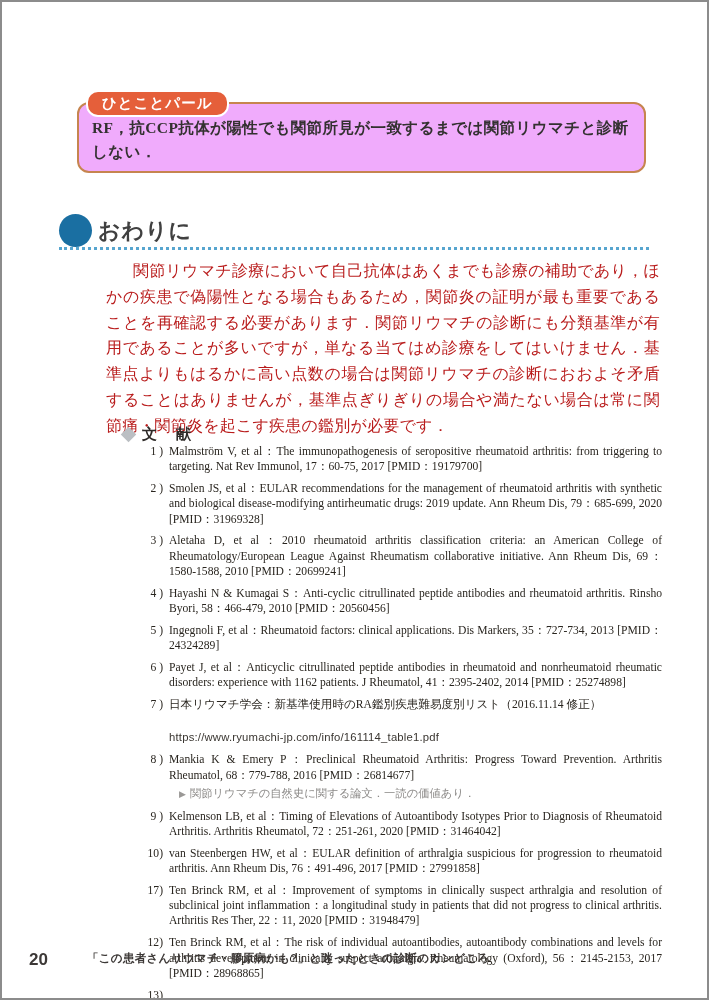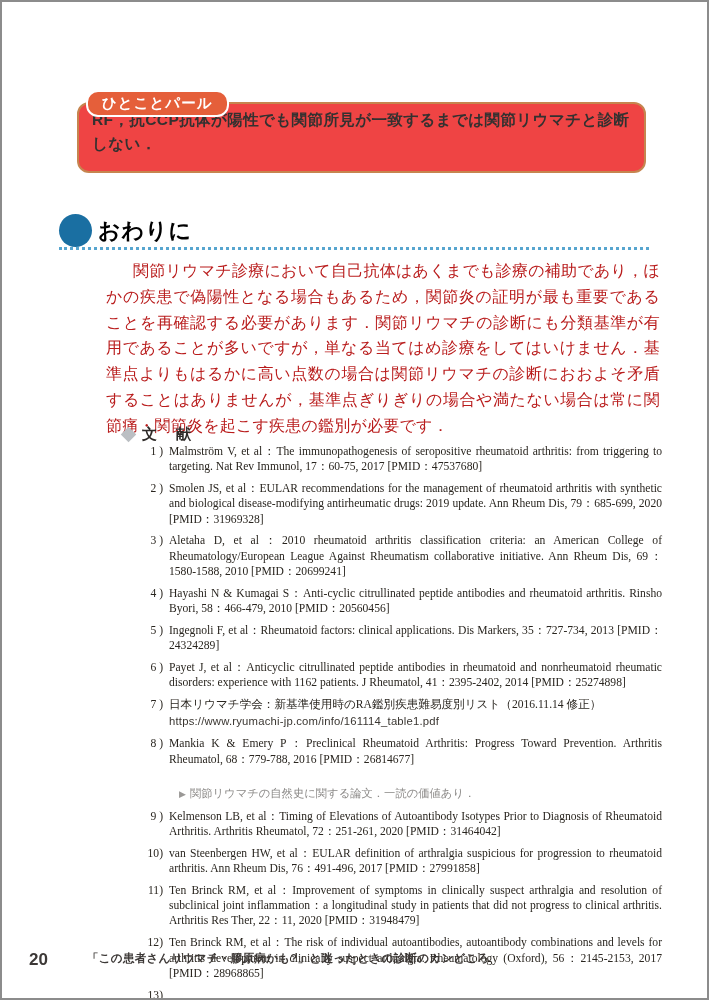--- a/index.html
+++ b/index.html
@@ -15,39 +15,39 @@
     color: #2b2826;
   }
 
   
   .pearl-box {
     position: absolute;
     left: 75px; top: 100px;
     width: 569px; height: 71px;
     border: 2.5px solid #c6854f;
     border-radius: 12px;
-    background: #ef4444;
+    background: #f0abfc;
   }
   .pearl-tab {
     position: absolute;
     top: -14px; left: 7px;
     background: #e55f3a;
     color: #ffffff;
     border: 2px solid #ffffff;
     border-radius: 12px;
     padding: 2px 14px 3px 14px;
     font-family: "Liberation Sans", "DejaVu Sans", sans-serif;
     font-weight: bold;
     font-size: 14.5px;
     letter-spacing: 1px;
     line-height: 18px;
   }
   .pearl-text {
-    padding: 4px 14px 0 13px;
-    font-family: Liberation Sans, sans-serif;
+    padding: 12px 14px 0 13px;
+    font-family: Liberation Serif, serif;
     font-weight: bold;
     font-size: 15.5px;
     line-height: 24px;
     color: #333130;
     letter-spacing: 0.4px;
   }
 
   
   .section-heading {
     position: absolute;
@@ -63,21 +63,21 @@
     border-radius: 50%;
     background: #1a6fa2;
   }
   .heading-title {
     position: absolute;
     left: 39px; top: 3px;
     font-family: "Liberation Sans", "DejaVu Sans", sans-serif;
     font-weight: bold;
     font-size: 22px;
     letter-spacing: 1px;
-    color: #000000;
+    color: #404040;
   }
 
   
   .body-paragraph {
     position: absolute;
     left: 104px; top: 256px;
     width: 554px;
     font-size: 16px;
     line-height: 25.8px;
     text-align: justify;
@@ -124,26 +124,26 @@
   .ref-num {
     position: absolute;
     left: 13px; top: 0;
     width: 28px;
     text-align: right;
     white-space: pre;
   }
   .ref-url {
     font-family: "Liberation Sans", "DejaVu Sans", sans-serif;
     font-size: 11.3px;
-    margin-top: 2px;
+    margin-top: 18px;
     color: #3a3631;
     letter-spacing: 0.2px;
   }
   .ref-note {
-    margin-top: 19px;
+    margin-top: 3px;
     padding-left: 10px;
     color: #8a8886;
     font-size: 11.3px;
   }
   .ref-note-marker {
     color: #9a9896;
     font-size: 9px;
     margin-right: 4px;
   }
 
@@ -185,21 +185,21 @@
 
   <p class="body-paragraph">関節リウマチ診療において自己抗体はあくまでも診療の補助であり，ほかの疾患で偽陽性となる場合もあるため，関節炎の証明が最も重要であることを再確認する必要があります．関節リウマチの診断にも分類基準が有用であることが多いですが，単なる当てはめ診療をしてはいけません．基準点よりもはるかに高い点数の場合は関節リウマチの診断におおよそ矛盾することはありませんが，基準点ぎりぎりの場合や満たない場合は常に関節痛・関節炎を起こす疾患の鑑別が必要です．</p>
 
   <div class="references">
     <div class="ref-header">
       <span class="ref-diamond"></span>
       <span class="ref-title">文　献</span>
     </div>
     <ol class="ref-list">
       <li class="ref-item">
-        <span class="ref-num">1 )</span><span>Malmström V, et al：The immunopathogenesis of seropositive rheumatoid arthritis: from triggering to targeting. Nat Rev Immunol, 17：60-75, 2017 [PMID：47537680]</span>
+        <span class="ref-num">1 )</span><span>Malmström V, et al：The immunopathogenesis of seropositive rheumatoid arthritis: from triggering to targeting. Nat Rev Immunol, 17：60-75, 2017 [PMID：19179700]</span>
       </li>
       <li class="ref-item">
         <span class="ref-num">2 )</span><span>Smolen JS, et al：EULAR recommendations for the management of rheumatoid arthritis with synthetic and biological disease-modifying antirheumatic drugs: 2019 update. Ann Rheum Dis, 79：685-699, 2020 [PMID：31969328]</span>
       </li>
       <li class="ref-item">
         <span class="ref-num">3 )</span><span>Aletaha D, et al：2010 rheumatoid arthritis classification criteria: an American College of Rheumatology/European League Against Rheumatism collaborative initiative. Ann Rheum Dis, 69：1580-1588, 2010 [PMID：20699241]</span>
       </li>
       <li class="ref-item">
         <span class="ref-num">4 )</span><span>Hayashi N &amp; Kumagai S：Anti-cyclic citrullinated peptide antibodies and rheumatoid arthritis. Rinsho Byori, 58：466-479, 2010 [PMID：20560456]</span>
       </li>
@@ -217,21 +217,21 @@
         <span class="ref-num">8 )</span><span>Mankia K &amp; Emery P：Preclinical Rheumatoid Arthritis: Progress Toward Prevention. Arthritis Rheumatol, 68：779-788, 2016 [PMID：26814677]</span>
         <div class="ref-note"><span class="ref-note-marker">▶</span><span>関節リウマチの自然史に関する論文．一読の価値あり．</span></div>
       </li>
       <li class="ref-item">
         <span class="ref-num">9 )</span><span>Kelmenson LB, et al：Timing of Elevations of Autoantibody Isotypes Prior to Diagnosis of Rheumatoid Arthritis. Arthritis Rheumatol, 72：251-261, 2020 [PMID：31464042]</span>
       </li>
       <li class="ref-item">
         <span class="ref-num">10)</span><span>van Steenbergen HW, et al：EULAR definition of arthralgia suspicious for progression to rheumatoid arthritis. Ann Rheum Dis, 76：491-496, 2017 [PMID：27991858]</span>
       </li>
       <li class="ref-item">
-        <span class="ref-num">11)</span><span>Ten Brinck RM, et al：Improvement of symptoms in clinically suspect arthralgia and resolution of subclinical joint inflammation：a longitudinal study in patients that did not progress to clinical arthritis. Arthritis Res Ther, 22：11, 2020 [PMID：31948479]</span>
+        <span class="ref-num">17)</span><span>Ten Brinck RM, et al：Improvement of symptoms in clinically suspect arthralgia and resolution of subclinical joint inflammation：a longitudinal study in patients that did not progress to clinical arthritis. Arthritis Res Ther, 22：11, 2020 [PMID：31948479]</span>
       </li>
       <li class="ref-item">
         <span class="ref-num">12)</span><span>Ten Brinck RM, et al：The risk of individual autoantibodies, autoantibody combinations and levels for arthritis development in clinically suspect arthralgia. Rheumatology (Oxford), 56：2145-2153, 2017 [PMID：28968865]</span>
       </li>
       <li class="ref-item">
         <span class="ref-num">13)</span>
       </li>
     </ol>
   </div>
 

